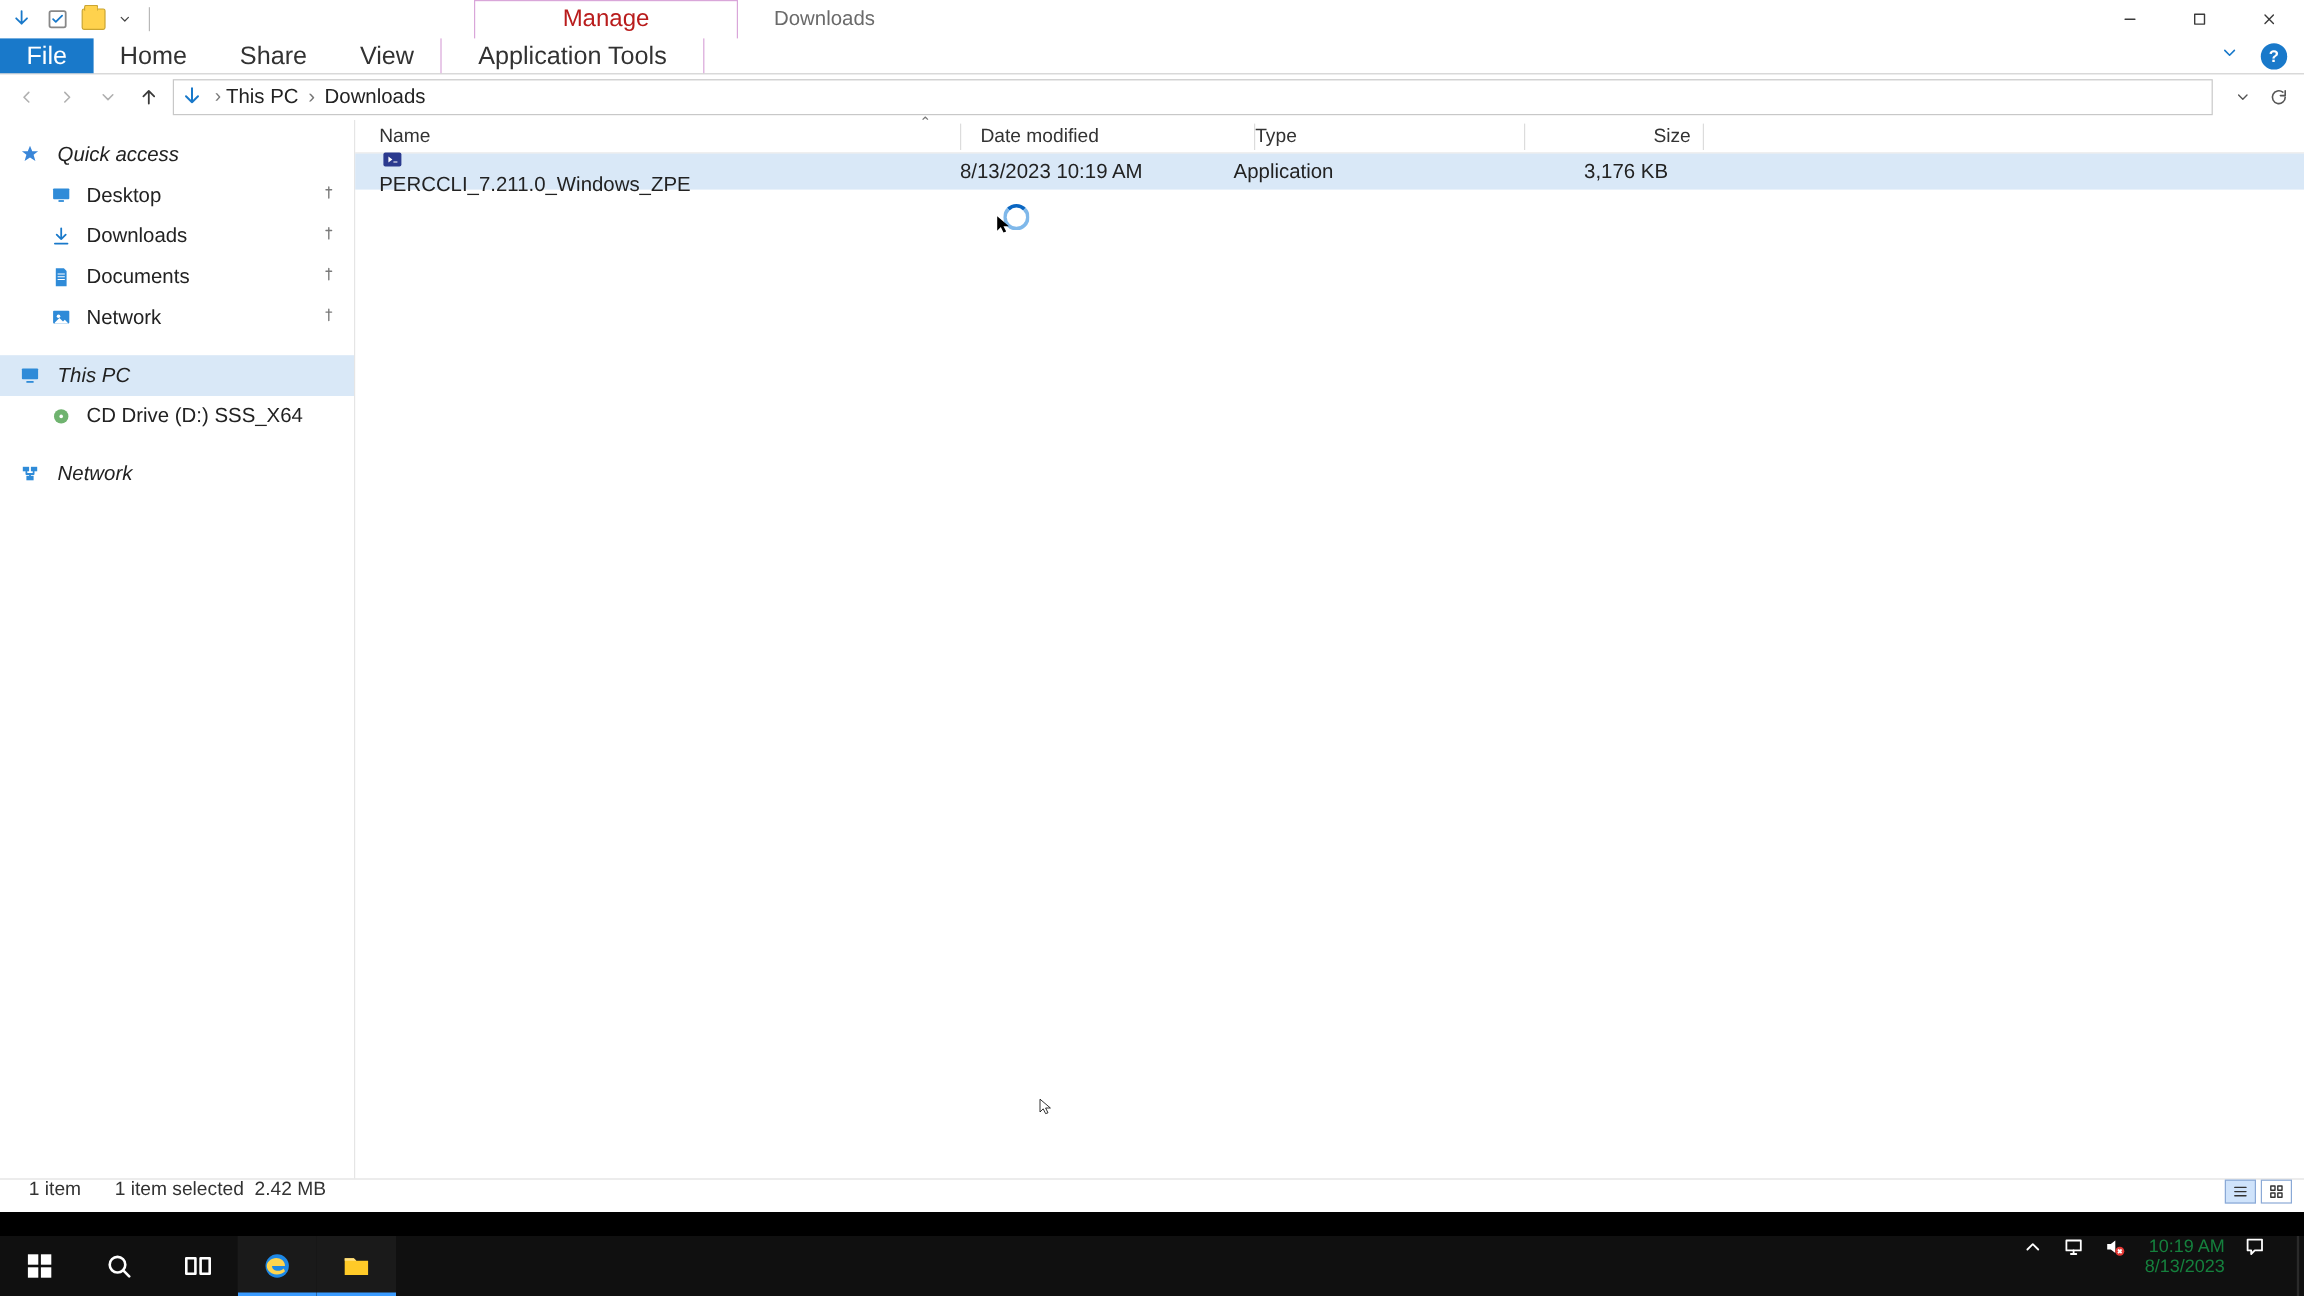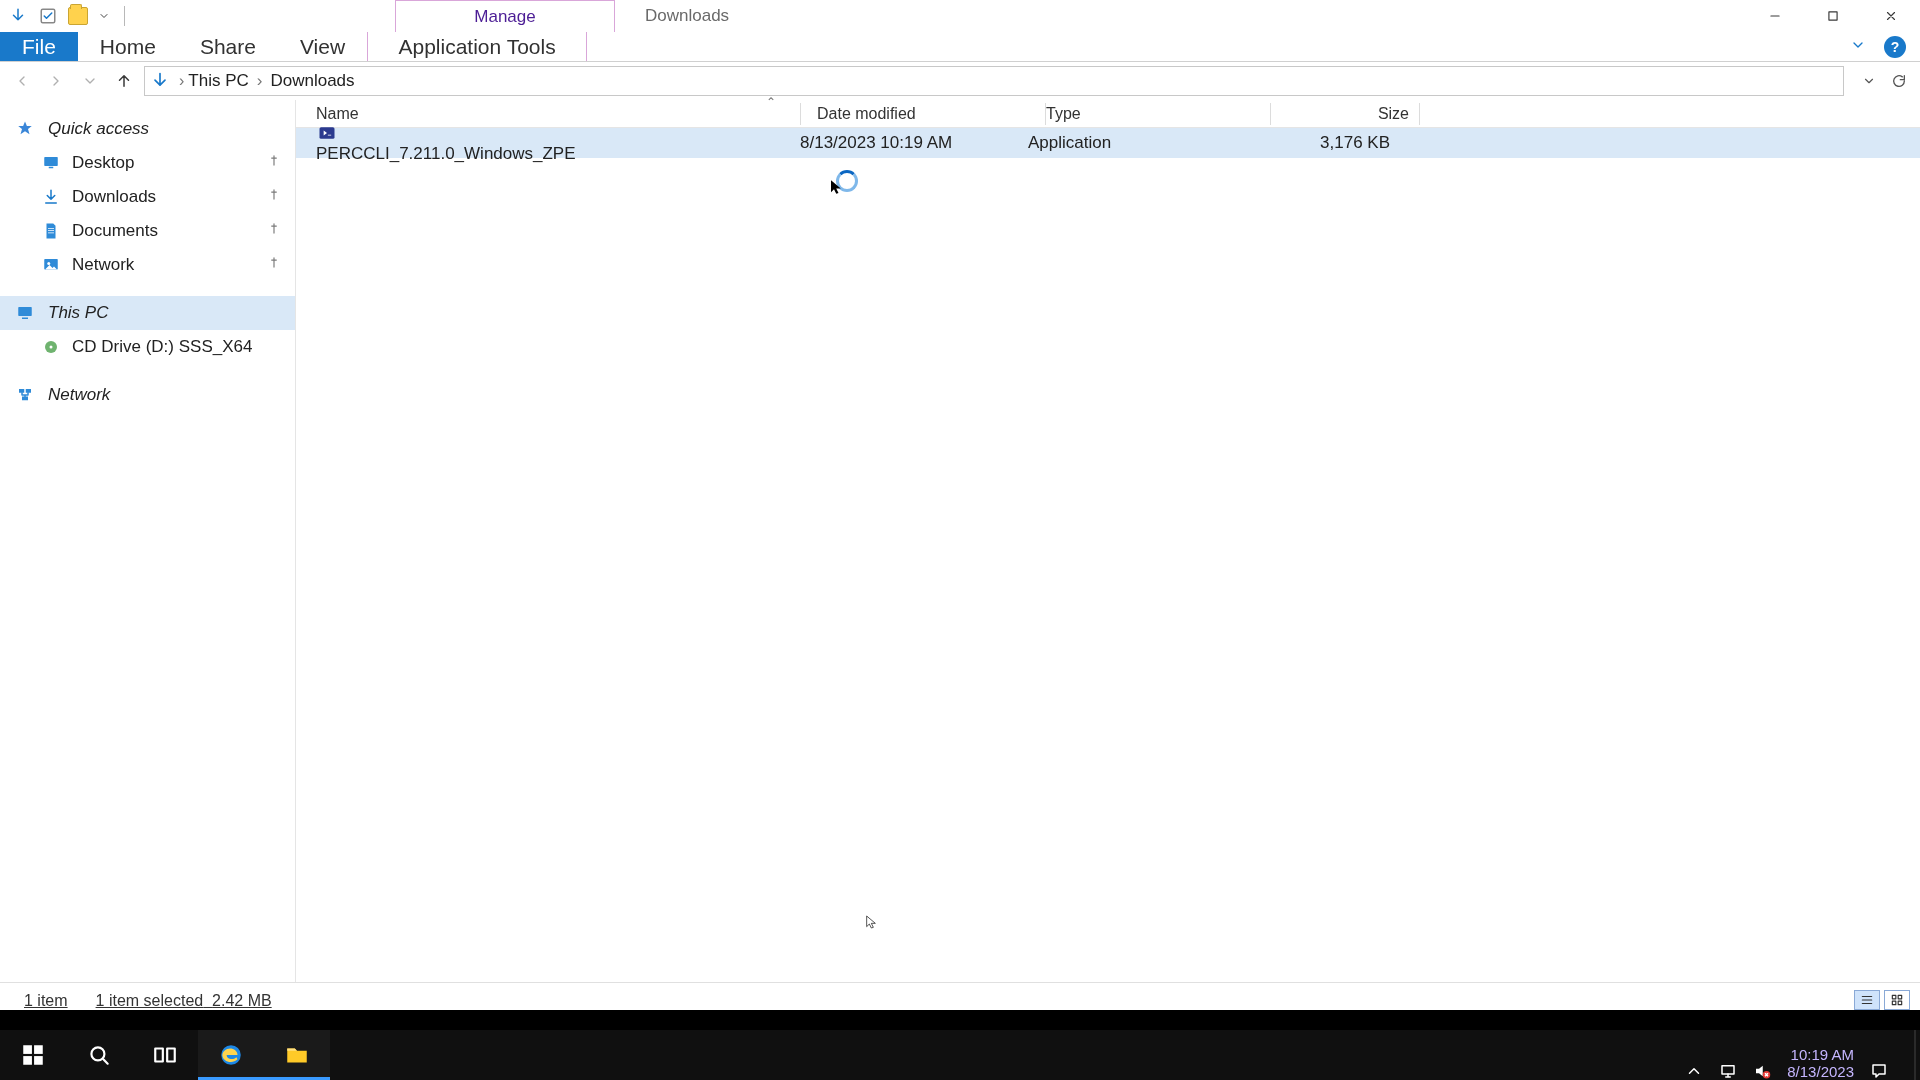--- a/index.html
+++ b/index.html
@@ -12,21 +12,21 @@
 
 .titlebar { height: 32px; display:flex; align-items:stretch; background:#fff; }
 .qat { display:flex; align-items:center; gap:10px; padding: 0 6px 0 8px; }
 .qat .ico { width:20px; height:20px; display:flex; align-items:center; justify-content:center; }
 .qat .dn-arrow svg { width:18px; height:18px; }
 .qat .check svg { width:18px; height:18px; }
 .qat .folder { width:22px; height:18px; background:#ffd24d; border:1px solid #caa532; border-radius:2px; position:relative; }
 .qat .folder::before{content:"";position:absolute;left:1px;top:-4px;width:10px;height:4px;background:#ffd24d;border:1px solid #caa532;border-bottom:none;border-radius:2px 2px 0 0;}
 .qat .dd-caret { width:12px;height:12px;display:flex;align-items:center;justify-content:center;color:#444;}
 .qat .sep { width:1px; height:20px; background:#b8b8b8; margin:0 4px;}
-.context-tab { margin-left:260px; width:220px; background:#fff; border:1px solid #d9a6d9; border-bottom:none; display:flex; align-items:center; justify-content:center; color:#4c1d95; font-size:17px; }
+.context-tab { margin-left:260px; width:220px; background:#fff; border:1px solid #d9a6d9; border-bottom:none; display:flex; align-items:center; justify-content:center; color:#b91c1c; font-size:20px; }
 .title-text { display:flex; align-items:center; color:#6a6a6a; font-size:17px; padding-left:30px; }
 .title-spacer { flex:1; }
 .win-controls { display:flex; }
 .win-controls .wc { width:58px; display:flex; align-items:center; justify-content:center; color:#3a3a3a; }
 .win-controls svg { width:14px; height:14px; }
 
 
 .ribbon-tabs { height:30px; display:flex; align-items:stretch; border-bottom:1px solid #d0d0d0; }
 .rtab { padding:0 22px; display:flex; align-items:center; font-size:21px; color:#323232; }
 .rtab.file { background:#1979ca; color:#fff; }
@@ -83,21 +83,21 @@
 .file-row .c.type{width:224px;}
 .file-row .c.size{width:148px; text-align:right; padding-right:10px;}
 
 
 .cursor-overlay{position:absolute; left:540px; top:70px; pointer-events:none;}
 .cursor-overlay .spin{width:22px;height:22px;border:3px solid #7fb8ea;border-top-color:#0a66c2;border-radius:50%;}
 .cursor-overlay .arrow{position:absolute;left:-8px;top:8px;}
 .cursor-overlay .arrow svg{width:18px;height:18px;}
 
 
-.statusbar{position:absolute; left:0; right:0; bottom:0; height:28px; border-top:1px solid #e0e0e0; display:flex; align-items:flex-end; font-size:16px; color:#333; padding:0 10px;text-decoration:underline;}
+.statusbar{position:absolute; left:0; right:0; bottom:0; height:28px; border-top:1px solid #e0e0e0; display:flex; align-items:flex-start; font-size:16px; color:#333; padding:0 10px;}
 .statusbar .sseg{padding:0 14px;}
 .statusbar .views{margin-left:auto; display:flex; gap:4px;}
 .statusbar .vbtn{width:26px;height:20px;border:1px solid #8aa9d6;display:flex;align-items:center;justify-content:center;}
 .statusbar .vbtn.active{background:#cfe3fb;}
 .statusbar .vbtn svg{width:14px;height:14px;}
 
 
 .ptr2{position:absolute; left:568px; top:814px; pointer-events:none;}
 .ptr2 svg{width:16px;height:16px;}
 
@@ -113,21 +113,21 @@
 .media-bar .vol{width:60px;height:18px;position:relative;}
 .media-bar .vol::before{content:"";position:absolute;left:0;bottom:2px;border-left:60px solid #bfbfbf;border-top:16px solid transparent;}
 .media-bar .tcode{font-size:13px;color:#444;}
 
 
 .taskbar{ position:absolute; left:0; right:0; bottom:0; height:50px; background:#101010; display:flex; align-items:center; }
 .tb-left{display:flex;align-items:center;height:100%;}
 .tb-btn{width:66px;height:100%;display:flex;align-items:center;justify-content:center;color:#fff;}
 .tb-btn svg{width:26px;height:26px;}
 .tb-btn.active{background:#1a1a1a; box-shadow: inset 0 -3px 0 #3a9bff;}
-.tb-right{margin-left:auto;display:flex;align-items:flex-end;height:100%;gap:16px;padding-right:4px;color:#c4b5fd;}
+.tb-right{margin-left:auto;display:flex;align-items:flex-start;height:100%;gap:16px;padding-right:4px;color:#15803d;}
 .tb-right .tico{display:flex;align-items:center;justify-content:center;}
 .tb-right .tico svg{width:18px;height:18px;}
 .tb-clock{display:flex;flex-direction:column;align-items:flex-end;font-size:15px;line-height:17px;}
 .tb-divider{width:2px;height:50px;background:#2a2a2a;margin-left:10px;}
 
 
 .stroke{fill:none;stroke:currentColor;stroke-width:2;stroke-linecap:round;stroke-linejoin:round;}
 </style>
 </head>
 <body>

